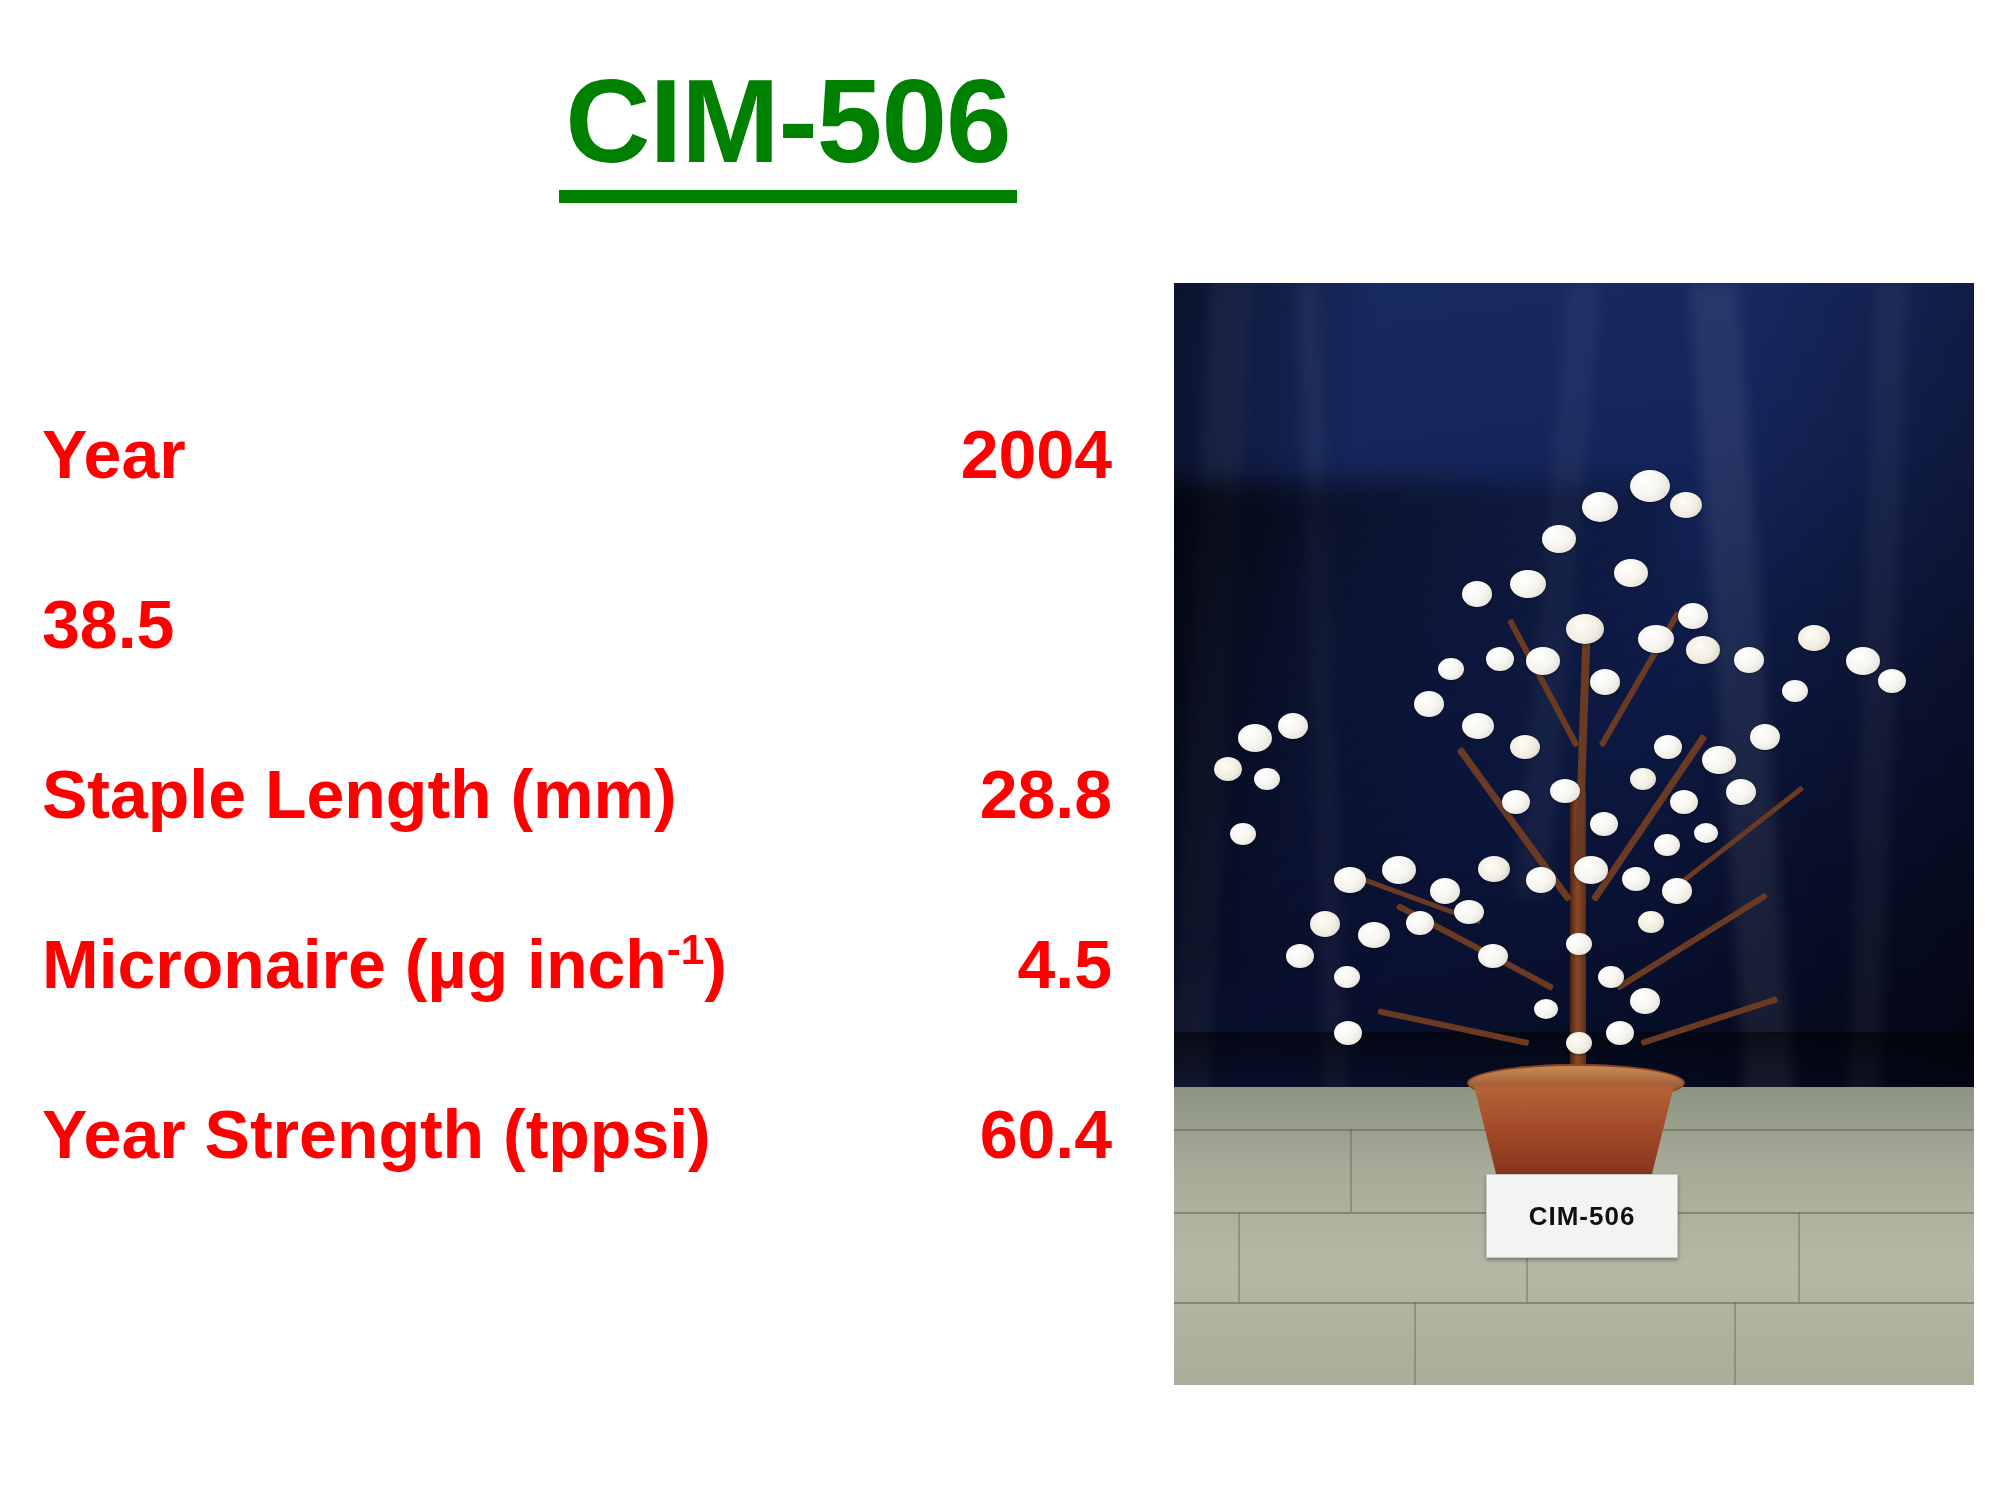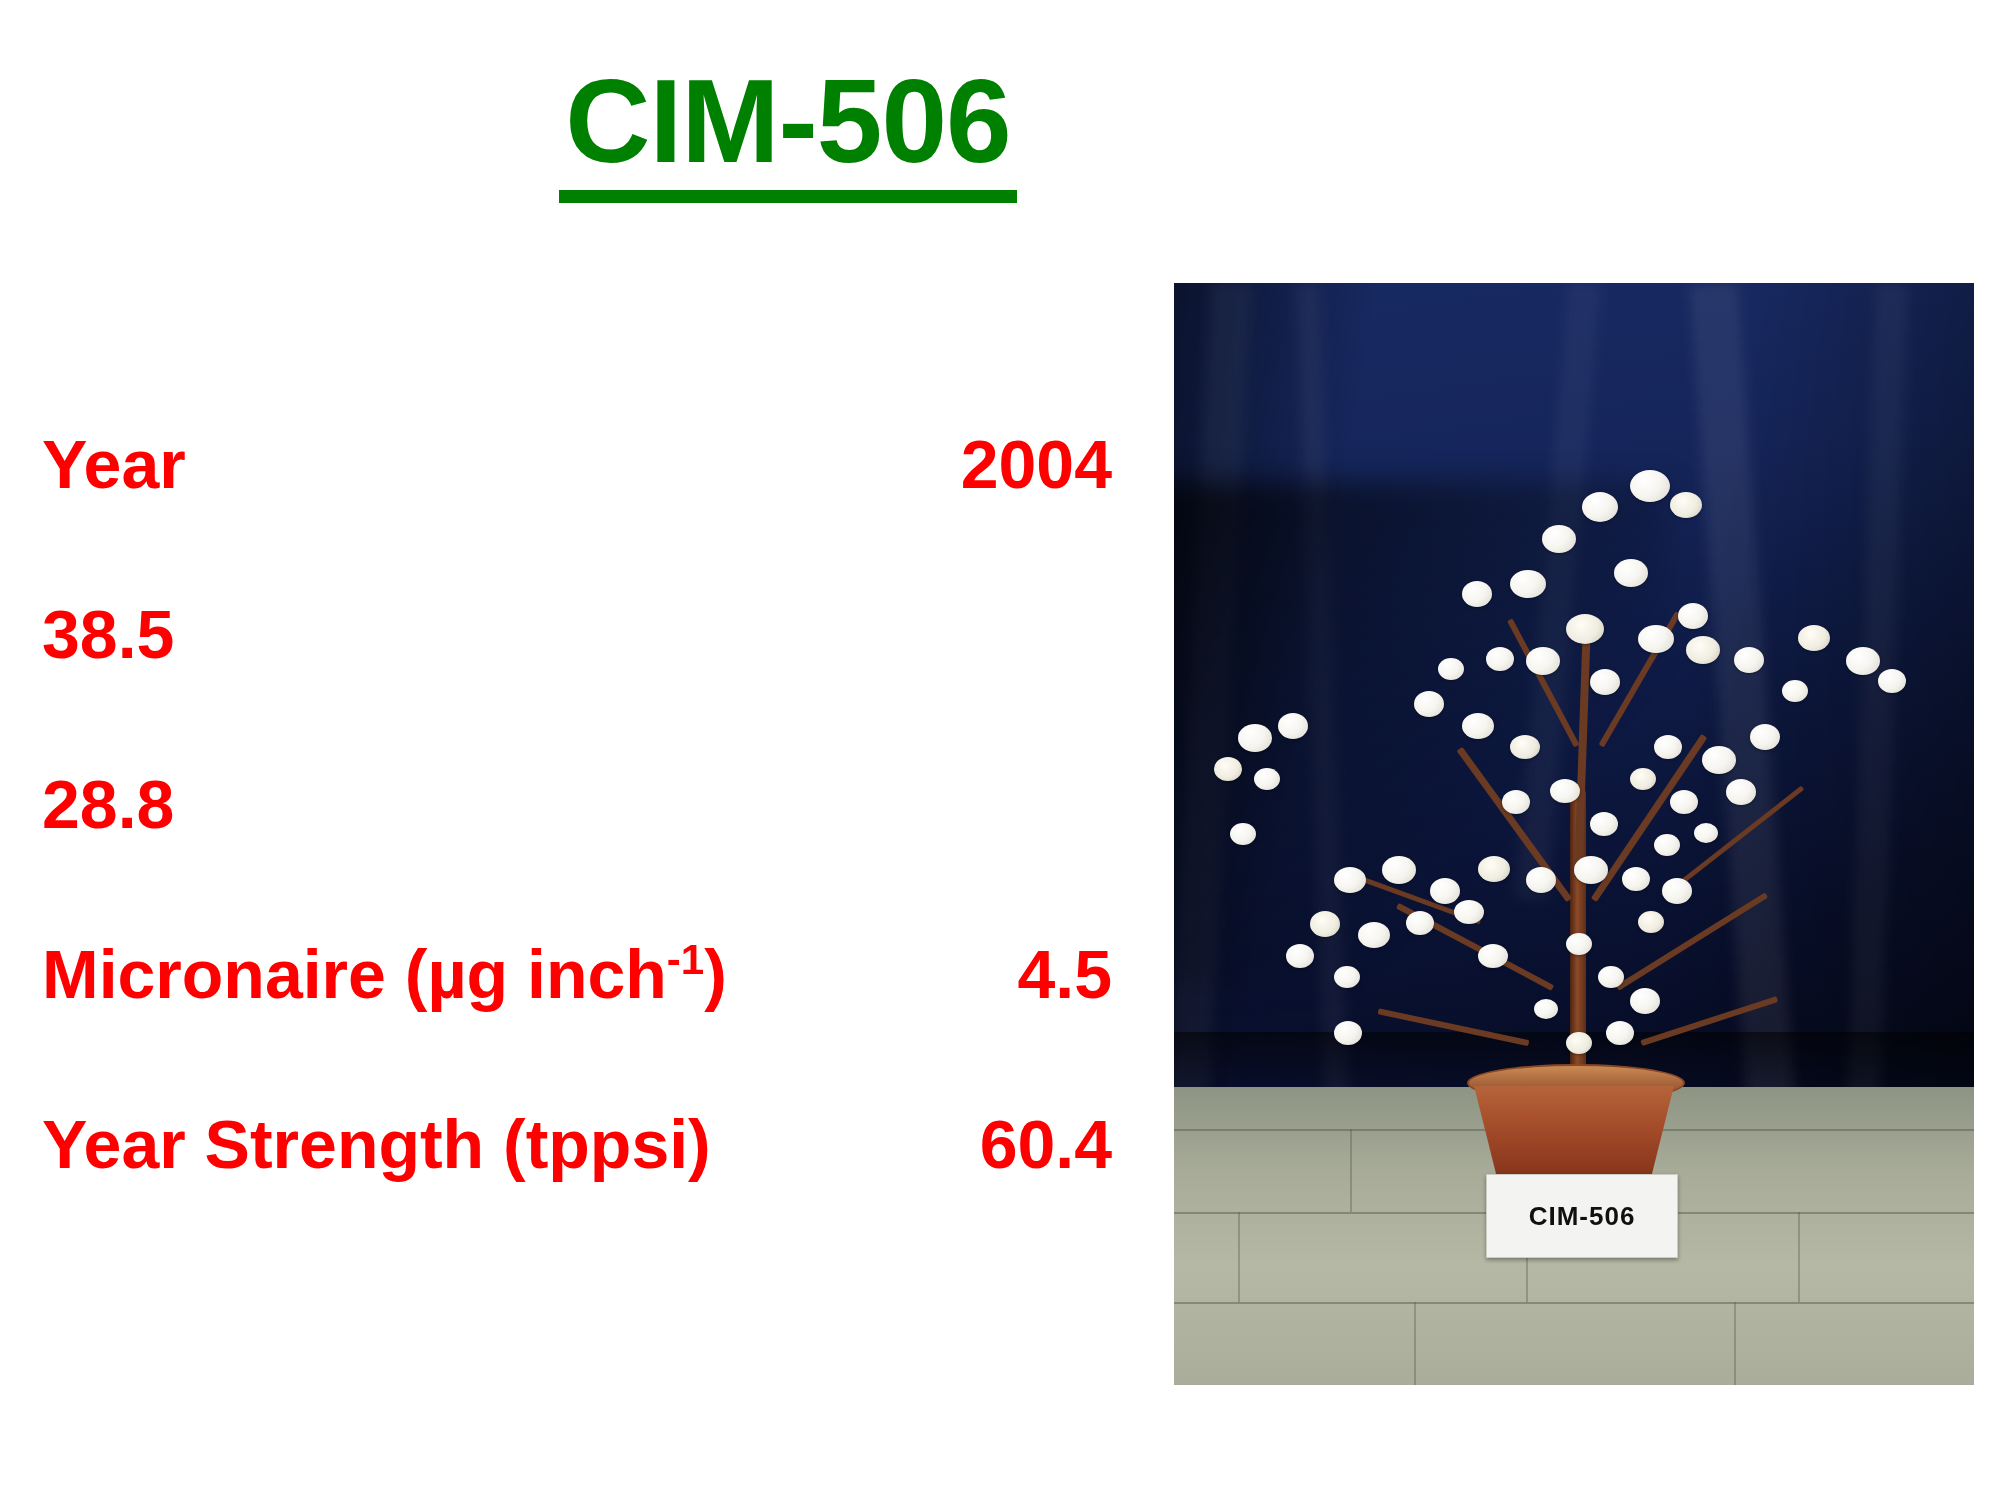--- a/index.html
+++ b/index.html
@@ -39,21 +39,21 @@
     line-height: 1.05;
     letter-spacing: -1px;
     padding: 0 6px 6px 6px;
     border-bottom: 13px solid #008000;
   }
 
   
   #data-table {
     position: absolute;
     left: 34px;
-    top: 430px;
+    top: 420px;
     width: 1070px;
   }
   .data-row {
     display: flex;
     align-items: baseline;
     justify-content: space-between;
     height: 170px;
   }
   .row-label, .row-value {
     color: #ff0000;
@@ -227,20 +227,21 @@
     <div class="data-row">
       <span class="row-label">Year</span>
       <span class="row-value">2004</span>
     </div>
 
     <div class="data-row">
       <span class="row-value">38.5</span>
     </div>
 
     <div class="data-row">
+      <span class="row-label">Staple Length (mm)</span>
       <span class="row-value">28.8</span>
     </div>
 
     <div class="data-row">
       <span class="row-label"><span>Micronaire (µg inch</span><span class="sup">-1</span><span>)</span></span>
       <span class="row-value">4.5</span>
     </div>
 
     <div class="data-row">
       <span class="row-label">Year Strength (tppsi)</span>

